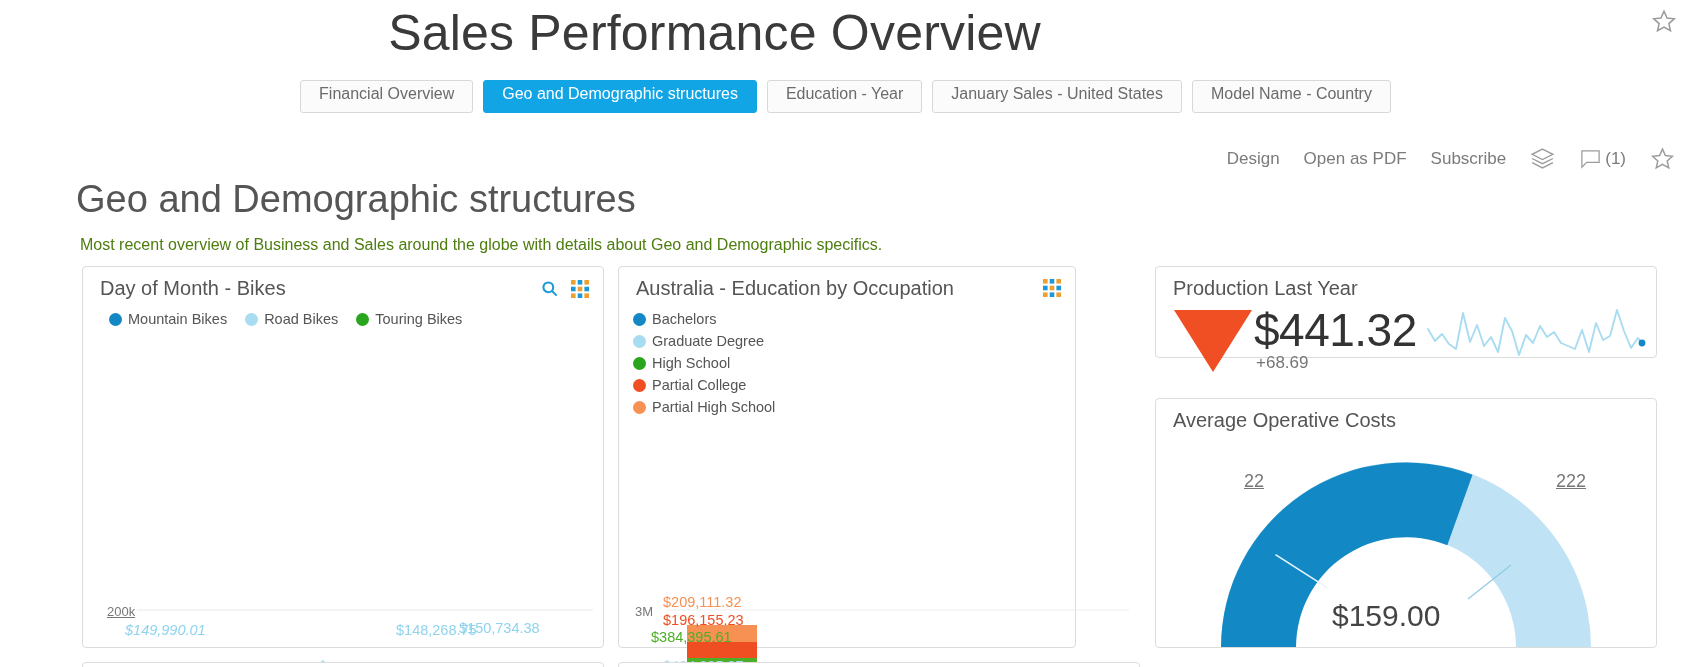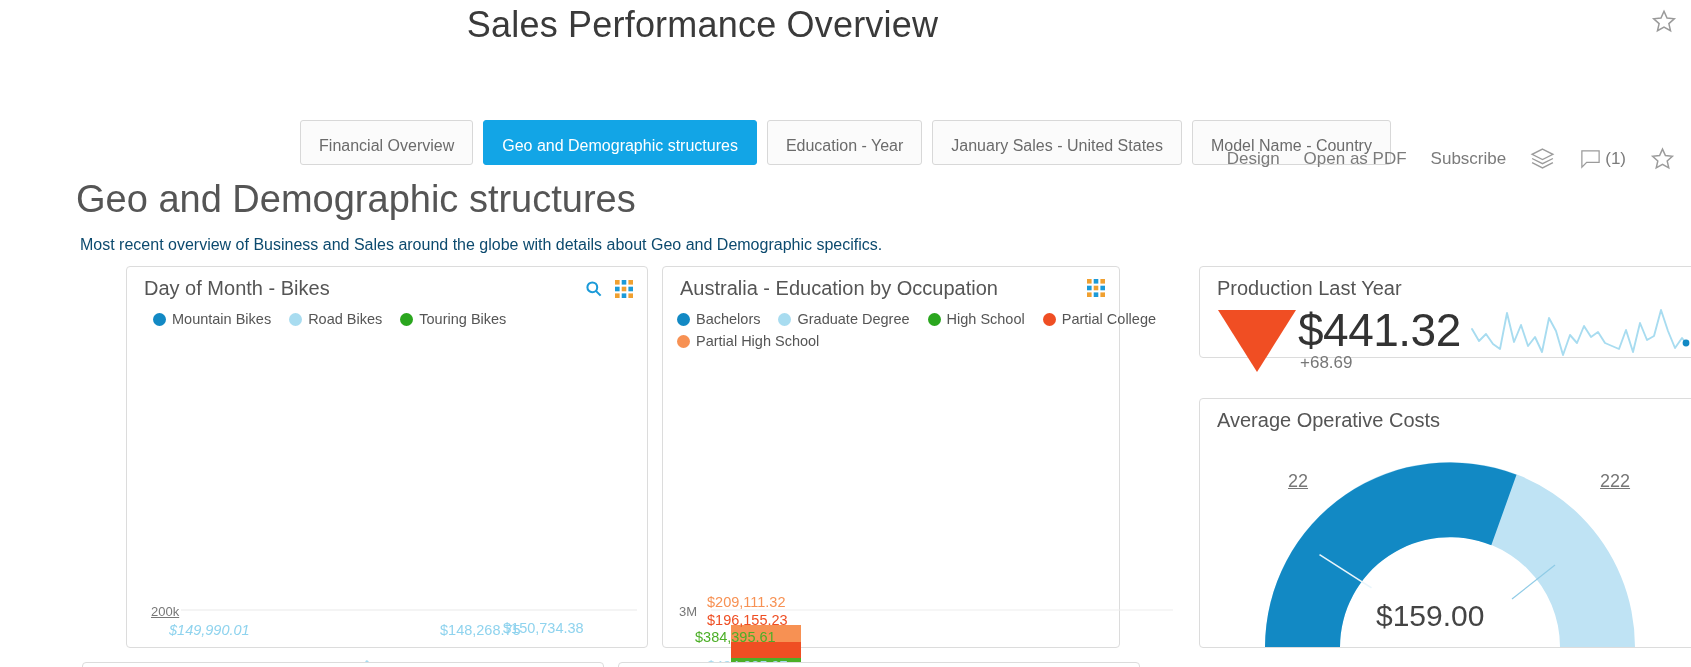--- a/index.html
+++ b/index.html
@@ -7,67 +7,67 @@
     width: 1691px; height: 667px;
     background: #ffffff;
     font-family: "Liberation Sans", sans-serif;
     color: #444;
     overflow: hidden;
   }
   .page { position: relative; width: 1691px; height: 667px; }
 
   
   .app-title {
-    position: absolute; top: 4px; left: 0; width: 1405px;
+    position: absolute; top: 4px; left: 12px; width: 1405px;
     text-align: center;
-    font-size: 36px; font-weight: 400; color: #3a3a3a;
+    font-size: 50px; font-weight: 400; color: #3a3a3a;
     letter-spacing: 0.2px;
   }
   .fav-top {
     position: absolute; top: 8px; right: 14px;
     width: 26px; height: 26px; color: #9a9a9a;
   }
 
   
   .tabstrip {
     position: absolute; top: 80px; left: 0; width: 1691px;
     display: flex; justify-content: center; gap: 10px;
   }
   .tab {
     border: 1px solid #d8d8d8; border-radius: 3px;
     background: #fbfbfb; color: #6b6b6b;
-    font-size: 16px; padding: 16px 18px 9px 18px;
-    white-space: nowrap; cursor: pointer; line-height: 1.1; margin-top: 40px;
+    font-size: 16px; padding: 4px 18px 9px 18px;
+    white-space: nowrap; cursor: pointer; line-height: 1.1;
   }
   .tab.active { background: #12a5e6; border-color: #12a5e6; color: #fff; }
 
   
   .actions {
     position: absolute; top: 146px; right: 16px;
     display: flex; align-items: center; gap: 24px;
     font-size: 17px; color: #7b7b7b;
   }
   .actions .link { cursor: pointer; white-space: nowrap; }
   .ic { display: inline-flex; align-items: center; color: #9b9b9b; }
   .cmt { display: inline-flex; align-items: center; gap: 3px; cursor: pointer; }
 
   
   .page-title {
     position: absolute; top: 178px; left: 76px;
     font-size: 38px; font-weight: 400; color: #555;
   }
   .page-sub {
     position: absolute; top: 236px; left: 80px;
-    font-size: 16px; color: #0c4a6e; text-align: right;
+    font-size: 16px; color: #4d7c0f; text-align: right;
   }
 
   
   .card {
     position: absolute;
-    background: #fff; border: 1px solid #dcdcdc; border-radius: 4px; margin-left: 44px;
+    background: #fff; border: 1px solid #dcdcdc; border-radius: 4px;
   }
   .card-title {
     position: absolute; left: 17px; top: 10px;
     font-size: 20px; color: #555; font-weight: 400;
   }
   .card-tools { position: absolute; top: 12px; right: 14px; display: flex; gap: 12px; align-items: center; }
 
   
   .legend { position: absolute; display: flex; flex-wrap: wrap; gap: 6px 18px; font-size: 14.5px; color: #555; }
   .lg { display: flex; align-items: center; gap: 6px; white-space: nowrap; }
@@ -223,21 +223,21 @@
           <rect x="0" y="6.7" width="4.6" height="4.6" fill="#1b9ad8"></rect>
           <rect x="6.7" y="6.7" width="4.6" height="4.6" fill="#f0a030"></rect>
           <rect x="13.4" y="6.7" width="4.6" height="4.6" fill="#1b9ad8"></rect>
           <rect x="0" y="13.4" width="4.6" height="4.6" fill="#f0a030"></rect>
           <rect x="6.7" y="13.4" width="4.6" height="4.6" fill="#1b9ad8"></rect>
           <rect x="13.4" y="13.4" width="4.6" height="4.6" fill="#f0a030"></rect>
         </svg>
       </span>
     </div>
 
-    <div class="legend" style="left:14px; top:44px; width:500px;">
+    <div class="legend" style="left:14px; top:44px; width:500px;flex-direction:column;">
       <span class="lg">
         <i class="dot" style="background:#1289c4"></i>
         <span>Bachelors</span>
       </span>
       <span class="lg">
         <i class="dot" style="background:#a8dcf0"></i>
         <span>Graduate Degree</span>
       </span>
       <span class="lg">
         <i class="dot" style="background:#2aa61e"></i>

